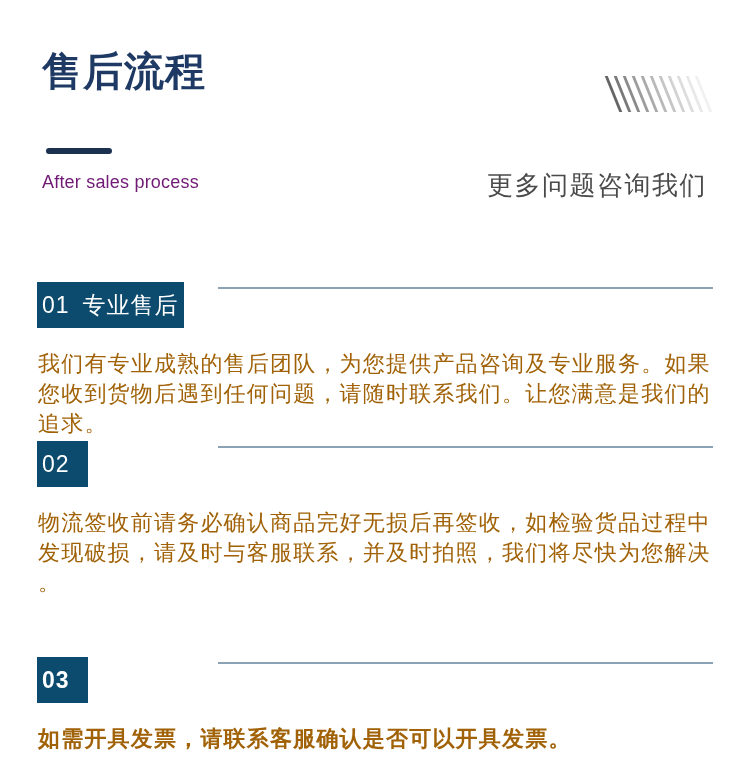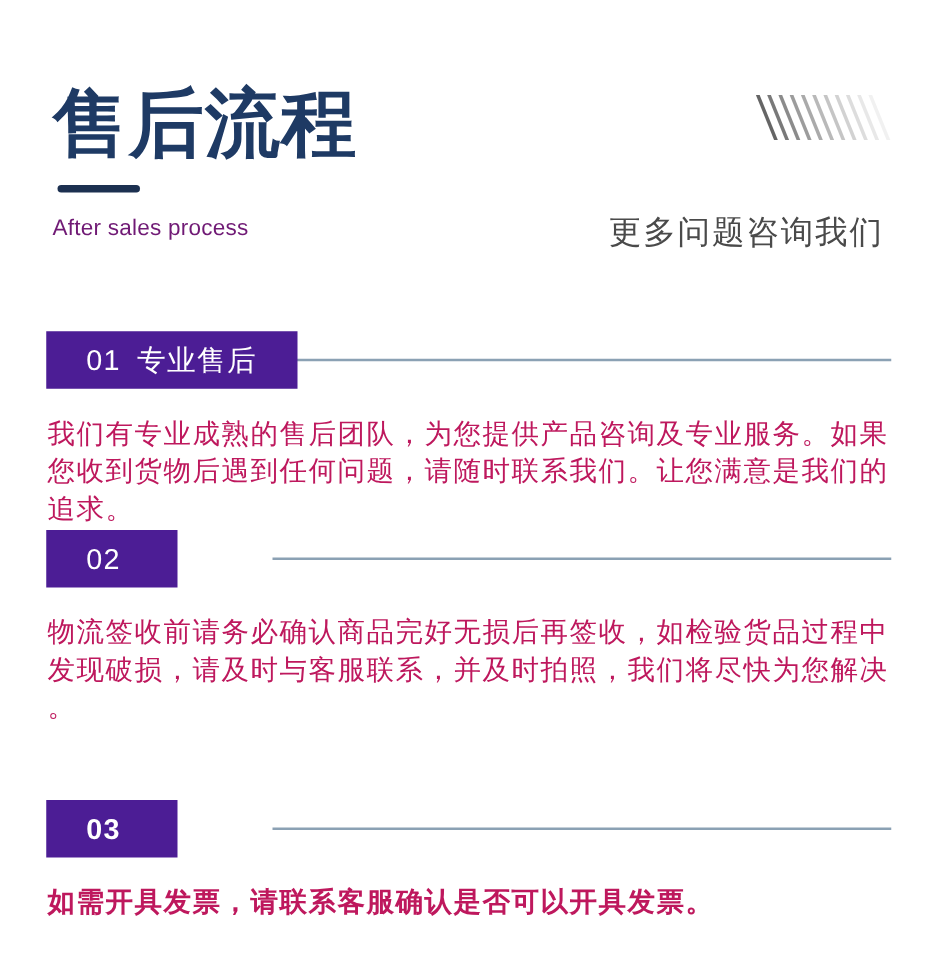--- a/index.html
+++ b/index.html
@@ -7,22 +7,22 @@
   .page {
     position:relative;
     width:750px; height:778px;
     background:#ffffff;
     overflow:hidden;
     font-family:"Liberation Sans", sans-serif;
   }
 
   
   .title {
-    position:absolute; left:42px; top:64px;
-    font-size:60px; line-height:1.15; font-weight:bold;
+    position:absolute; left:42px; top:48px;
+    font-size:40px; line-height:1.15; font-weight:bold;
     color:#1e3a64; letter-spacing:1px;
   }
   .dash {
     position:absolute; left:46px; top:148px;
     width:66px; height:6px; border-radius:3px;
     background:#1c3050;
   }
   .subtitle {
     position:absolute; left:42px; top:172px;
     font-size:18px; color:#701a75; letter-spacing:0.2px;
@@ -51,30 +51,30 @@
   #step-1 { top:265px; }
   #step-2 { top:424px; }
   #step-3 { top:640px;font-weight:bold; }
   .rule {
     position:absolute; left:181px; right:0; top:22px;
     height:2px; background:#8ba1b4; z-index:0;
   }
   .badge {
     position:relative; z-index:1;
     display:inline-flex; align-items:center;
-    height:46px; padding:0 32px;
-    background:#4c1d95; color:#ffffff;
-    font-size:23px; letter-spacing:1px;
+    height:46px; padding:0 5px;
+    background:#0c4a6e; color:#ffffff;
+    font-size:23px; letter-spacing:1px;margin-top:17px;
   }
   .badge .num { margin-right:13px; font-size:23px; }
   .badge .label { font-size:23px; }
   .body {
     margin:21px 0 0 1px;
     font-size:22px; line-height:30px;
-    color:#be185d; letter-spacing:1.2px;
+    color:#a16207; letter-spacing:1.2px;
     line-break:anywhere; word-break:break-all;
   }
 </style>
 </head>
 <body>
 
 <div class="page">
 
   <div>
     <h1 class="title">售后流程</h1>

